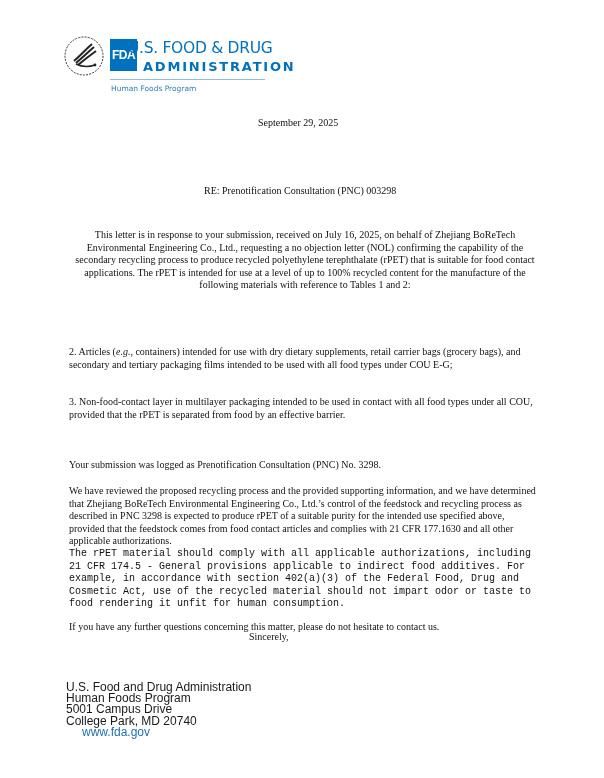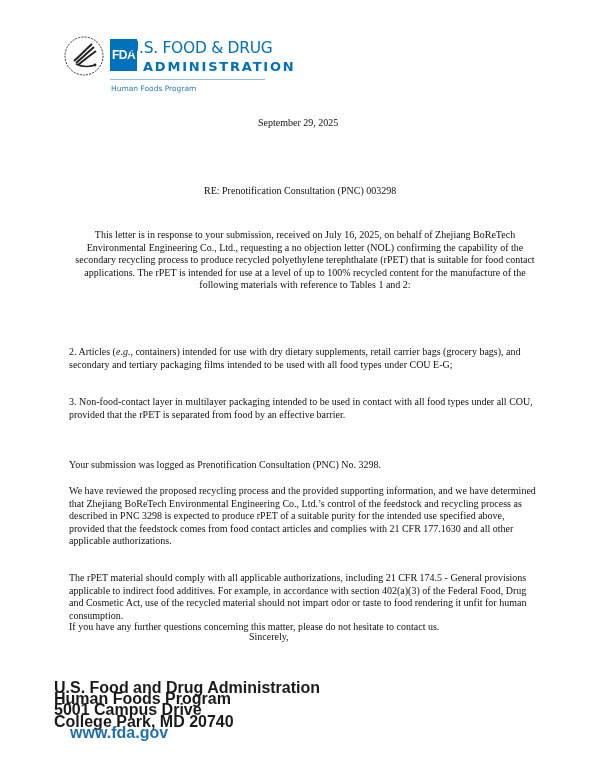--- a/index.html
+++ b/index.html
@@ -21,26 +21,26 @@
     .serif { font-family: "Liberation Serif", serif; font-size: 10px; color: #111; line-height: 12.6px; }
     .date { position: absolute; left: 258px; top: 117px; white-space: nowrap; }
     .re { position: absolute; left: 204px; top: 185px; white-space: nowrap; }
     .para { position: absolute; left: 69px; width: 472px; margin: 0; }
     .p1 { top: 229px; text-align: center; }
     .p2 { top: 308px; }
     .p3 { top: 346px; }
     .p4 { top: 396px; }
     .p5 { top: 459px; }
     .p6 { top: 485px; }
-    .p7 { top: 572px; }
+    .p7 { top: 548px; font-family: Liberation Mono, monospace; }
     .p8 { top: 599px; margin-top: 22px; }
     .sincerely { position: absolute; left: 249px; top: 631px; white-space: nowrap; }
 
-    .footer { position: absolute; left: 54px; top: 682px; font-family: "Liberation Sans", sans-serif; font-weight: bold;
-      font-size: 16px; color: #1a1a1a; line-height: 11.2px; }
+    .footer { position: absolute; left: 66px; top: 682px; font-family: "Liberation Sans", sans-serif; font-weight: normal;
+      font-size: 12px; color: #1a1a1a; line-height: 11.2px; }
     .footer .url { color: #1f6fb5; margin-left: 16px; }
   </style>
 </head>
 <body>
 
 <div class="page">
 
   <svg class="seal" viewBox="0 0 44 44">
     <circle cx="22" cy="22" r="19" fill="none" stroke="#333" stroke-width="1" stroke-dasharray="2 1.2"></circle>
     <circle cx="22" cy="22" r="15" fill="none" stroke="#fff" stroke-width="0.5"></circle>

